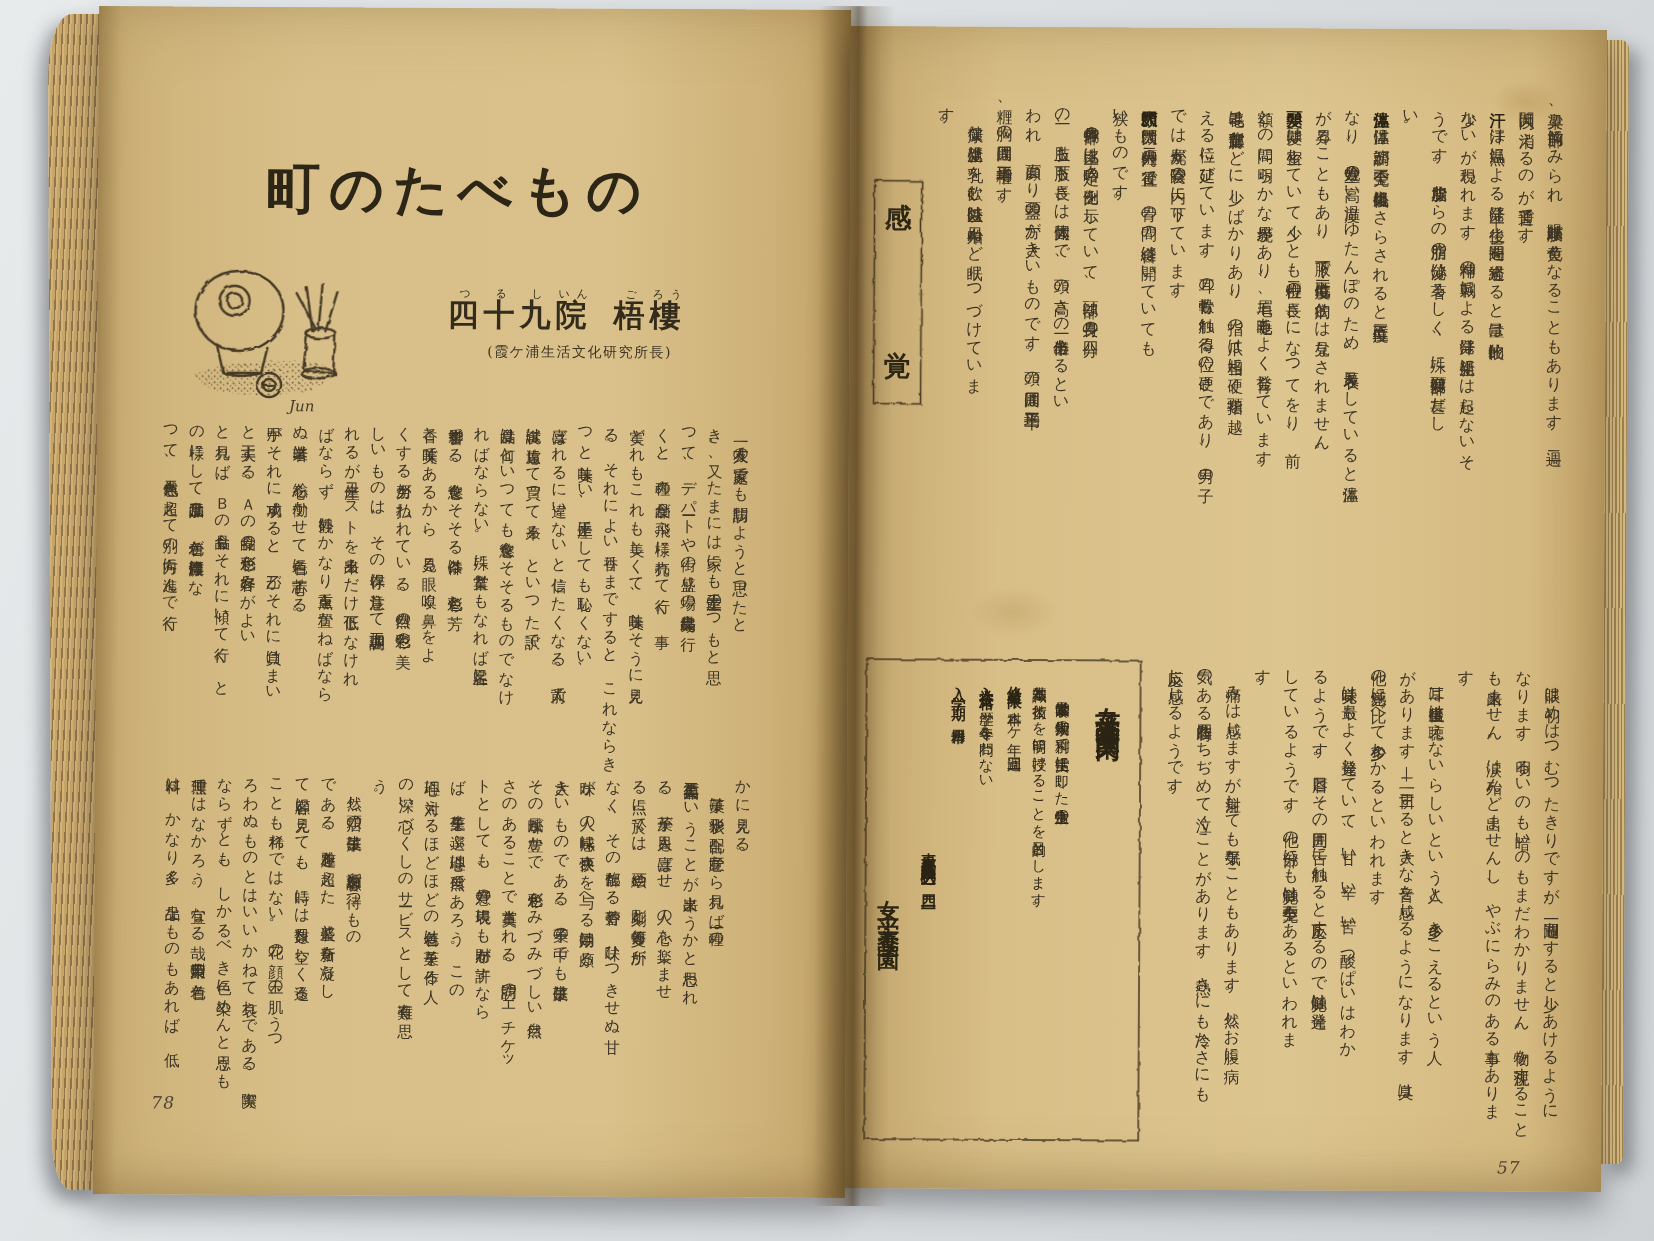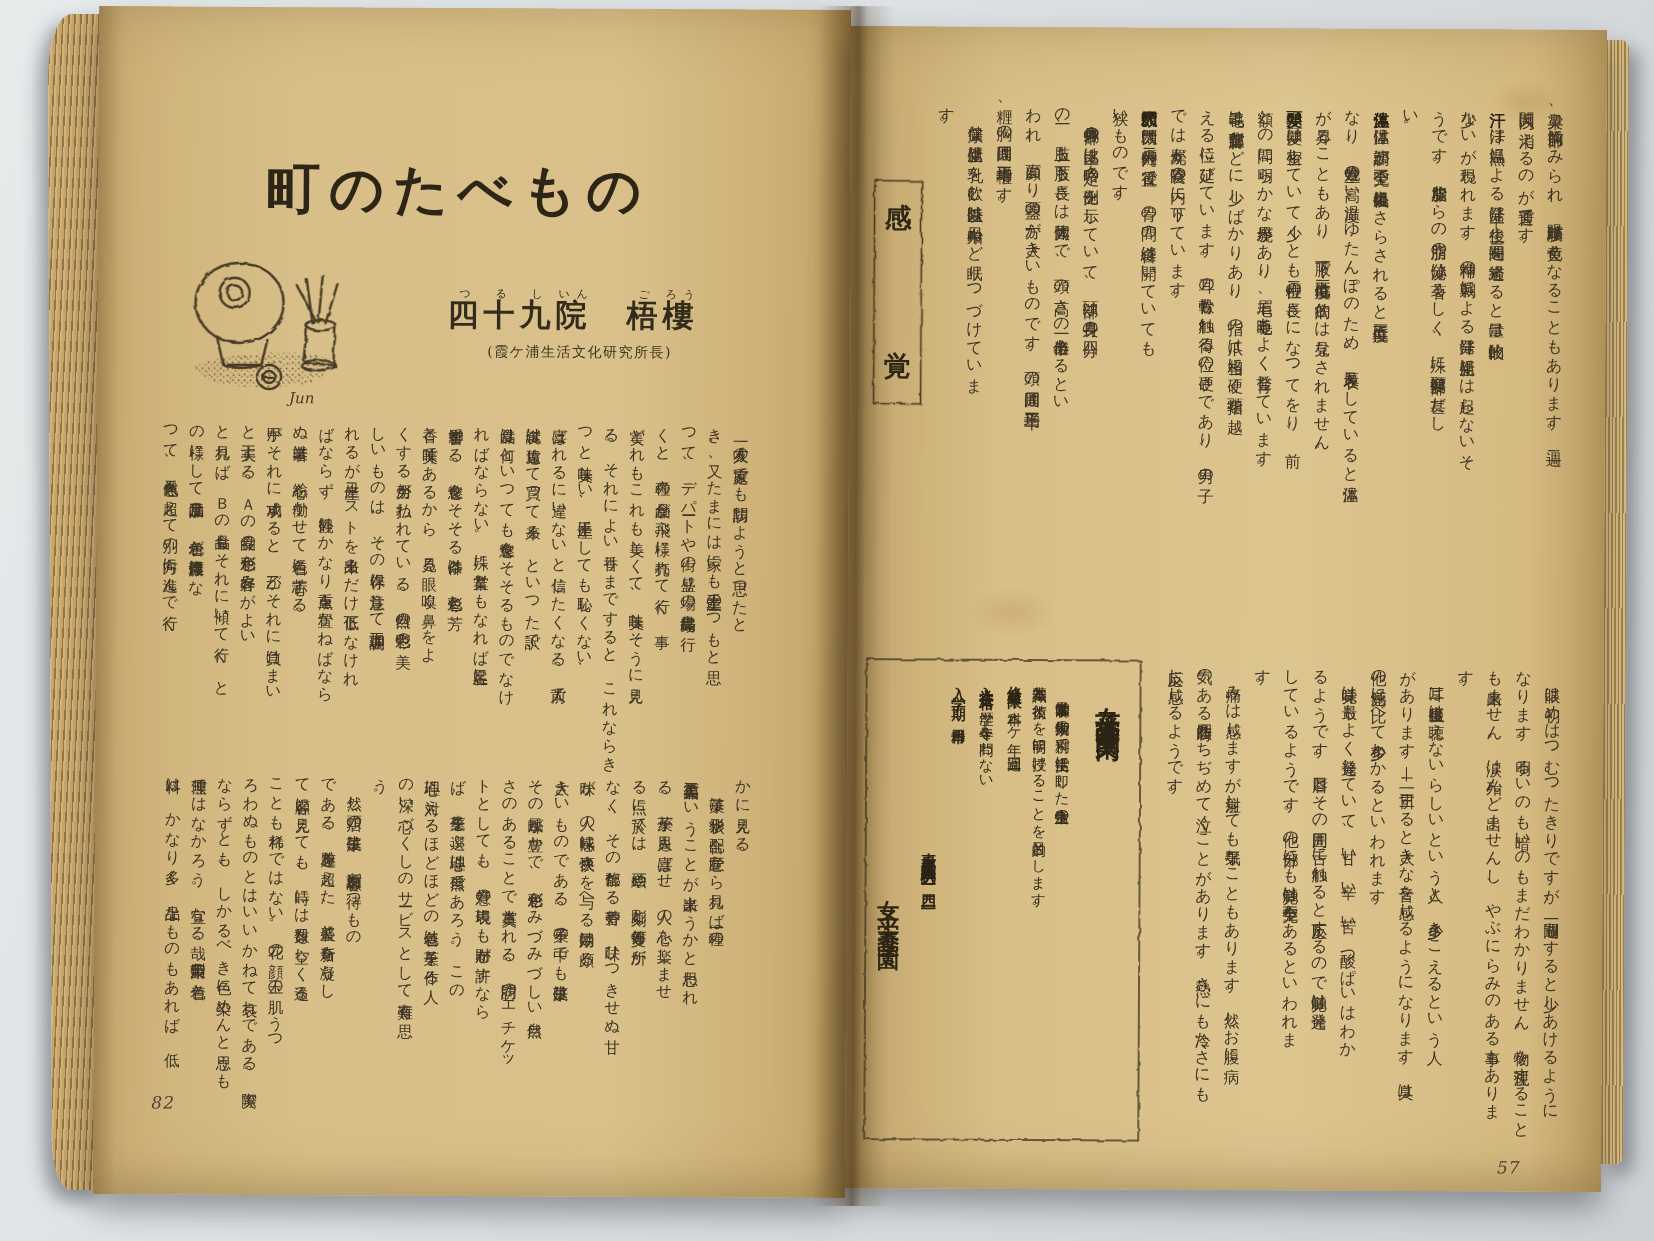--- a/index.html
+++ b/index.html
@@ -20,26 +20,26 @@
   .page-left{left:46px;top:4px;width:752px;height:1188px;
     background:linear-gradient(90deg,#b2935d 0,#ceb279 3%,#d8bf89 28%,#dac18b 68%,#caad73 94%,#b09055 100%)}
   .page-right{left:798px;top:20px;width:756px;height:1162px;
     background:linear-gradient(90deg,#aa8a53 0,#c9ad74 4%,#d8be87 20%,#ddc590 58%,#d5ba81 90%,#c2a369 100%)}
   .gutter{position:absolute;left:766px;top:0;width:76px;height:100%;z-index:6;pointer-events:none;
     background:linear-gradient(90deg,rgba(70,50,20,0) 0%,rgba(70,50,20,.35) 40%,rgba(58,40,15,.52) 52%,rgba(70,50,20,.22) 64%,rgba(70,50,20,0) 100%)}
   .stain{position:absolute;border-radius:50%;pointer-events:none}
 
   
   .title{position:absolute;left:168px;top:146px;font-size:54px;font-weight:700;letter-spacing:9px;color:#2d2616;white-space:nowrap}
-  .illo{position:absolute;left:80px;top:228px;width:188px;height:176px}
+  .illo{position:absolute;left:80px;top:236px;width:188px;height:176px}
   .illo svg{overflow:visible}
   .author{position:absolute;left:350px;top:280px;color:#332b1b;white-space:nowrap}
   .author ruby{font-size:31px;font-weight:600;letter-spacing:5px}
   .author rt{font-size:11px;font-weight:400;letter-spacing:1px}
-  .author ruby.gap{margin-left:35px}
+  .author ruby.gap{margin-left:22px}
   .affil{margin-top:7px;padding-left:40px;font-size:14px;letter-spacing:1.5px;color:#3b3323}
 
   .vblock{position:absolute;writing-mode:vertical-rl;text-orientation:mixed;color:#3d3424}
   .vblock .col{white-space:nowrap}
   .lb1{left:60px;top:408px;height:346px;width:596px;font-size:15.5px;letter-spacing:.8px}
   .lb1 .col{line-height:25.9px}
   .lb2{left:64px;top:760px;height:400px;width:596px;font-size:15.5px;letter-spacing:.8px}
   .lb2 .col{line-height:25.9px}
 
   
@@ -172,21 +172,21 @@
         <div class="col">　然し店頭の生菓子は、所謂顧客を待つもの</div>
         <div class="col">である。雅趣を超えた、盛装と新奇を凝らし</div>
         <div class="col">て顧客に見えても、時には数日を空しく送る</div>
         <div class="col">ことも稀れではない。花の顔、玉の肌、うつ</div>
         <div class="col">ろわぬものとはいいかねて哀れである。実際</div>
         <div class="col">ならずとも、しかるべき色に染めんと思うも</div>
         <div class="col">無理ではなかろう。宜なる哉、製菓用の着色</div>
         <div class="col">料は、かなり多く、上品なものもあれば、低</div>
       </div>
 
-      <div class="pn pn-left">82</div>
+      <div class="pn pn-left">78</div>
     </div>
 
     <div class="page page-right">
       <div class="vblock rb1">
         <div class="col">鼻梁、前胸部にみられ、眼球結膜が黄色くなることもあります。二週</div>
         <div class="col">間以内に消えるのが普通です。</div>
         <div class="col"><b class="sect">汗</b><span>　汗は温熱による発汗は生後一—二週間を経過すると量は比較的</span></div>
         <div class="col">少ないが現われます。精神の刺戟による発汗は新生児には起らないそ</div>
         <div class="col">うです。皮脂腺からの脂肪の分泌は著るしく、殊に有髪頭部に甚だし</div>
         <div class="col">い。</div>

